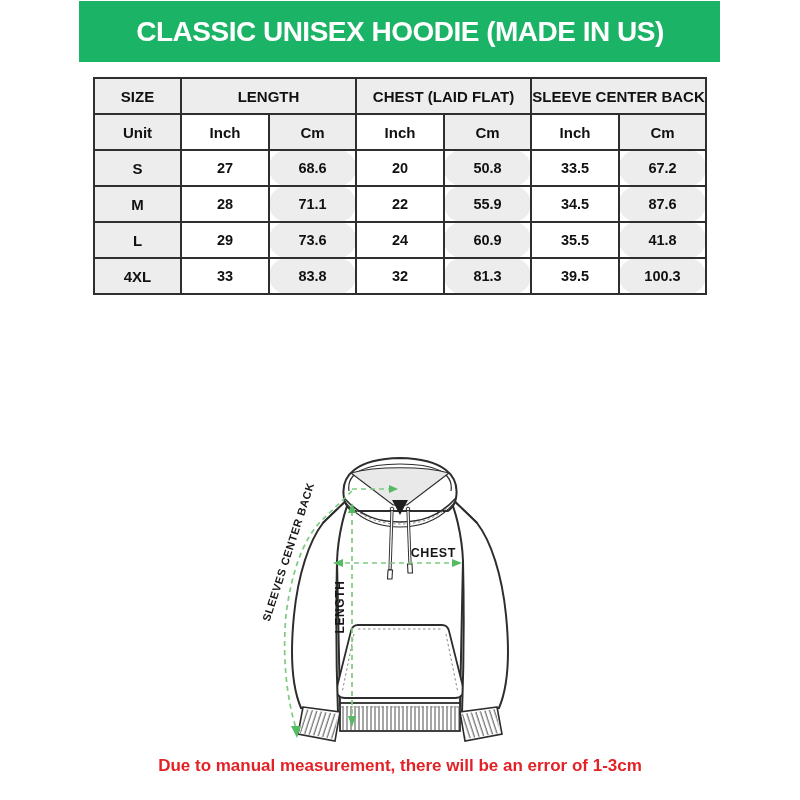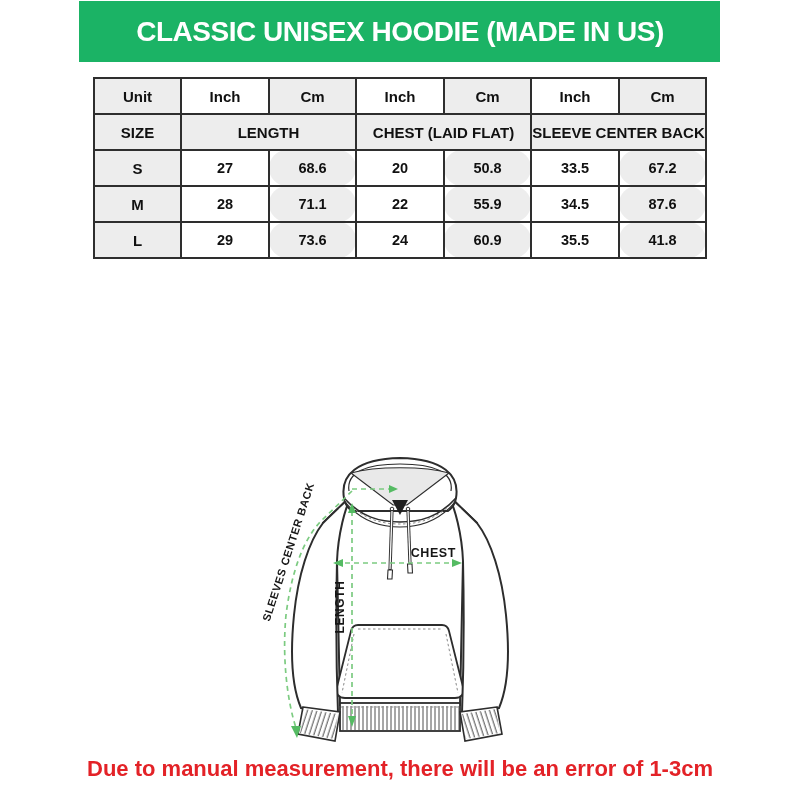--- a/index.html
+++ b/index.html
@@ -36,21 +36,21 @@
   .diagram svg{display:block;width:310px;height:320px;}
   .ink{stroke:var(--sketch-ink);fill:none;}
   .fillw{fill:#fff;stroke:var(--sketch-ink);}
   .stitch{stroke:#8a8a8a;stroke-width:1;stroke-dasharray:2.5 2.5;fill:none;}
   .mline{stroke:var(--measure-green);stroke-width:1.7;stroke-dasharray:5 4;fill:none;}
   .mhead{fill:var(--arrow-green);stroke:none;}
   .dlabel{fill:#161616;font-weight:700;letter-spacing:0.6px;
     font-family:"Liberation Sans","DejaVu Sans",sans-serif;}
 
   .note{position:absolute;left:0;top:756px;width:800px;text-align:center;
-    color:var(--note-red);font-size:22px;font-weight:700;}
+    color:var(--note-red);font-size:17px;font-weight:700;}
 </style>
 </head>
 <body>
 
 <div class="stage">
 
   <div class="banner">
     <h1>CLASSIC UNISEX HOODIE (MADE IN US)</h1>
   </div>
 
@@ -59,34 +59,34 @@
       <col style="width:87px">
         <col style="width:88px">
         <col style="width:87px">
       <col style="width:88px">
         <col style="width:87px">
         <col style="width:88px">
         <col style="width:87px">
     </colgroup>
     <thead>
       <tr>
+        <th class="hdr">SIZE</th>
+        <th class="hdr" colspan="2">LENGTH</th>
+        <th class="hdr" colspan="2">CHEST (LAID FLAT)</th>
+        <th class="hdr" colspan="2">SLEEVE CENTER BACK</th>
+      </tr>
+      <tr>
         <td class="unit g">Unit</td>
         <td class="unit">Inch</td>
         <td class="unit g">Cm</td>
         <td class="unit">Inch</td>
         <td class="unit g">Cm</td>
         <td class="unit">Inch</td>
         <td class="unit g">Cm</td>
       </tr>
-      <tr>
-        <th class="hdr">SIZE</th>
-        <th class="hdr" colspan="2">LENGTH</th>
-        <th class="hdr" colspan="2">CHEST (LAID FLAT)</th>
-        <th class="hdr" colspan="2">SLEEVE CENTER BACK</th>
-      </tr>
     </thead>
     <tbody>
       <tr>
         <td class="sz g">S</td>
         <td class="num">27</td>
         <td class="num g">68.6</td>
         <td class="num">20</td>
         <td class="num g">50.8</td>
         <td class="num">33.5</td>
         <td class="num g">67.2</td>
@@ -101,20 +101,29 @@
         <td class="num g">87.6</td>
       </tr>
       <tr>
         <td class="sz g">L</td>
         <td class="num">29</td>
         <td class="num g">73.6</td>
         <td class="num">24</td>
         <td class="num g">60.9</td>
         <td class="num">35.5</td>
         <td class="num g">41.8</td>
+      </tr>
+      <tr>
+        <td class="sz g">4XL</td>
+        <td class="num">33</td>
+        <td class="num g">83.8</td>
+        <td class="num">32</td>
+        <td class="num g">81.3</td>
+        <td class="num">39.5</td>
+        <td class="num g">100.3</td>
       </tr>
     </tbody>
   </table>
 
   <div class="diagram">
     <svg viewBox="0 0 310 320" xmlns="http://www.w3.org/2000/svg">
       <defs>
         <pattern id="ribV" width="4" height="10" patternUnits="userSpaceOnUse">
           <path d="M2,0 V10" stroke="#4d4d4d" stroke-width="1"></path>
         </pattern>

